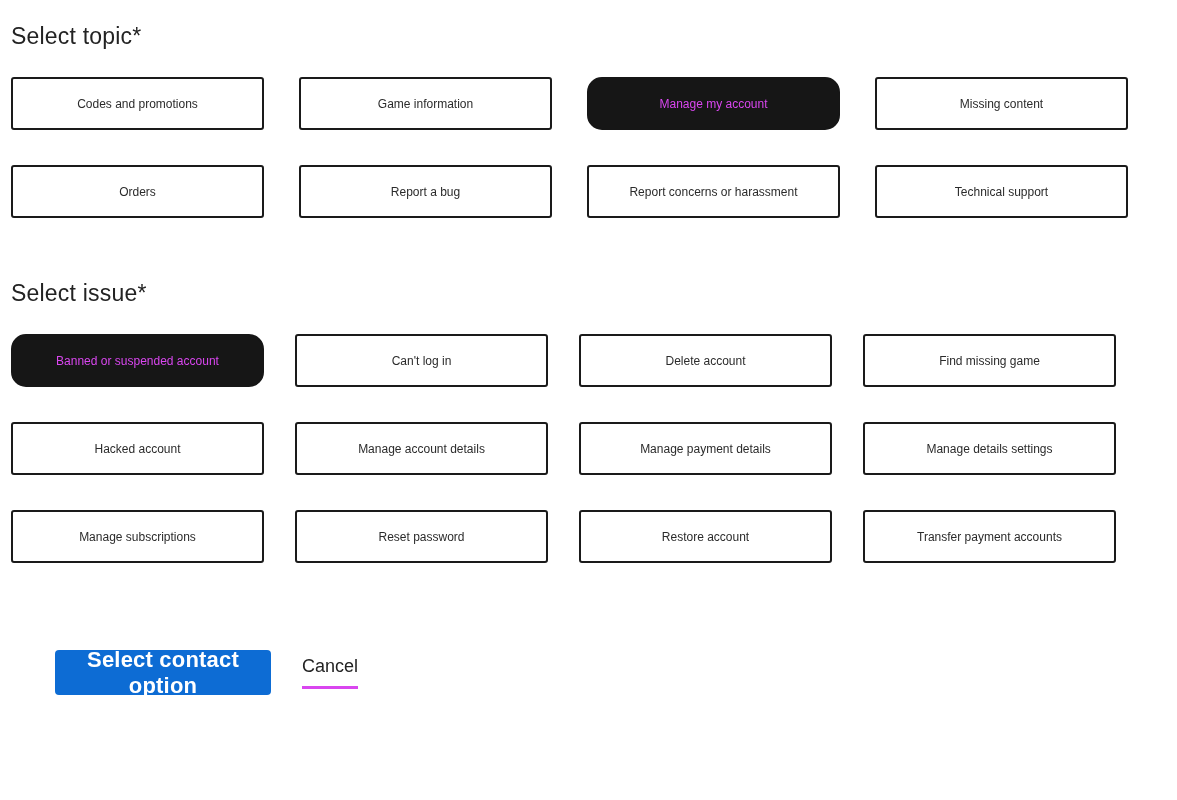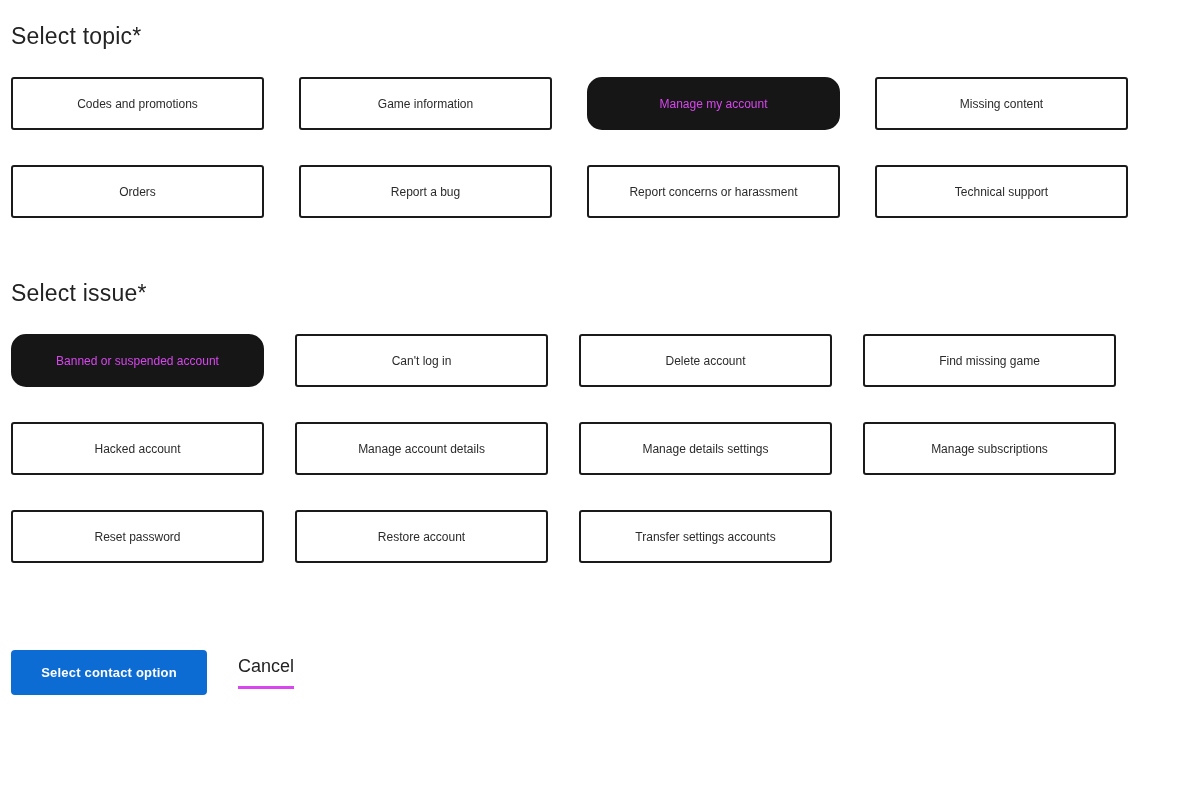--- a/index.html
+++ b/index.html
@@ -57,34 +57,35 @@
   }
   .issue-heading {
     margin-top: 61px;
   }
   .actions-row {
     margin-top: 87px;
     display: flex;
     align-items: center;
   }
   .primary-btn {
-    width: 196px;
+    width: 216px;
     height: 45px;
     background: var(--accent, #0d6cd4);
     color: #ffffff;
     border: none;
     border-radius: 4px;
     font-family: "Liberation Sans", sans-serif;
-    font-size: 13px;
+    font-size: 22px;
     font-weight: 700;
     letter-spacing: 0.2px;
     display: flex;
     align-items: center;
     justify-content: center;
     cursor: pointer;
+    margin-left: 44px;
   }
   .cancel-link {
     margin-left: 31px;
     font-size: 18px;
     color: #232323;
     text-decoration: none;
     padding-bottom: 9px;
     border-bottom: 3px solid #d946ef;
     cursor: pointer;
     line-height: 21px;
@@ -110,25 +111,26 @@
 
   <h2 class="section-heading issue-heading"><span>Select issue</span><span>*</span></h2>
 
   <div class="options-grid issue-grid">
       <button class="option-btn selected">Banned or suspended account</button>
       <button class="option-btn">Can't log in</button>
       <button class="option-btn">Delete account</button>
       <button class="option-btn">Find missing game</button>
       <button class="option-btn">Hacked account</button>
       <button class="option-btn">Manage account details</button>
+      <button class="option-btn">Manage payment details</button>
       <button class="option-btn">Manage details settings</button>
       <button class="option-btn">Manage subscriptions</button>
       <button class="option-btn">Reset password</button>
       <button class="option-btn">Restore account</button>
-      <button class="option-btn">Transfer settings accounts</button>
+      <button class="option-btn">Transfer payment accounts</button>
     </div>
 
   <div class="actions-row">
     <button class="primary-btn">Select contact option</button>
     <a class="cancel-link">Cancel</a>
   </div>
 
 </div>
 
 </body></html>

